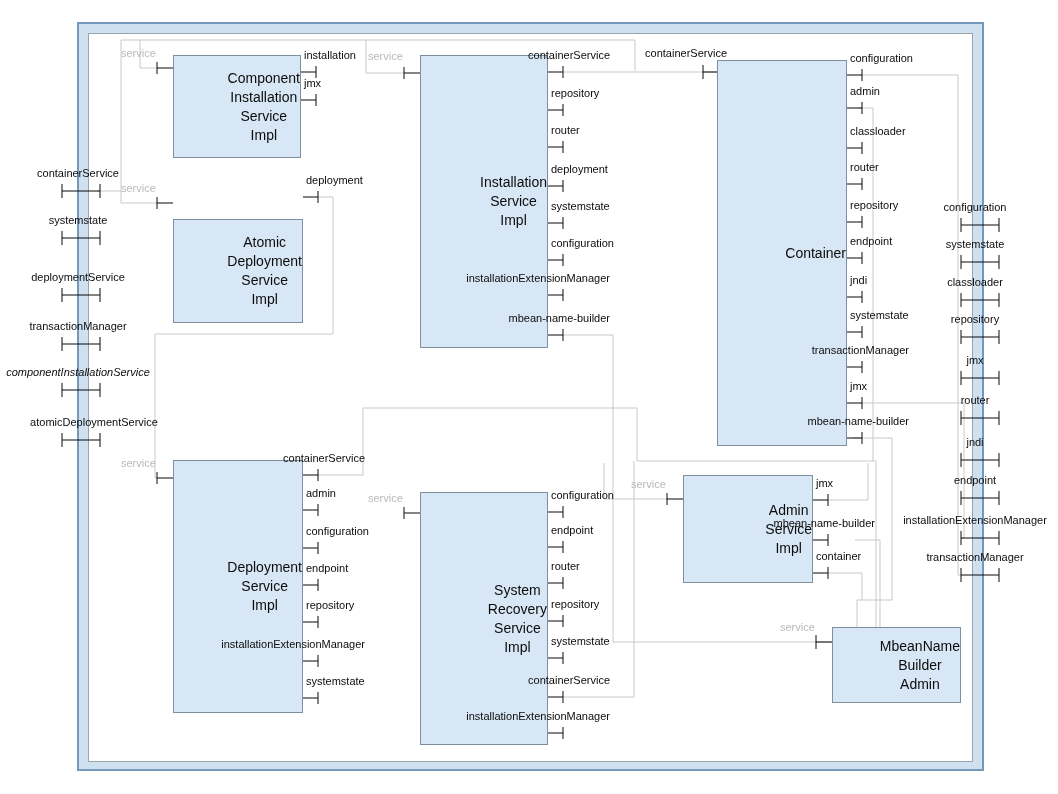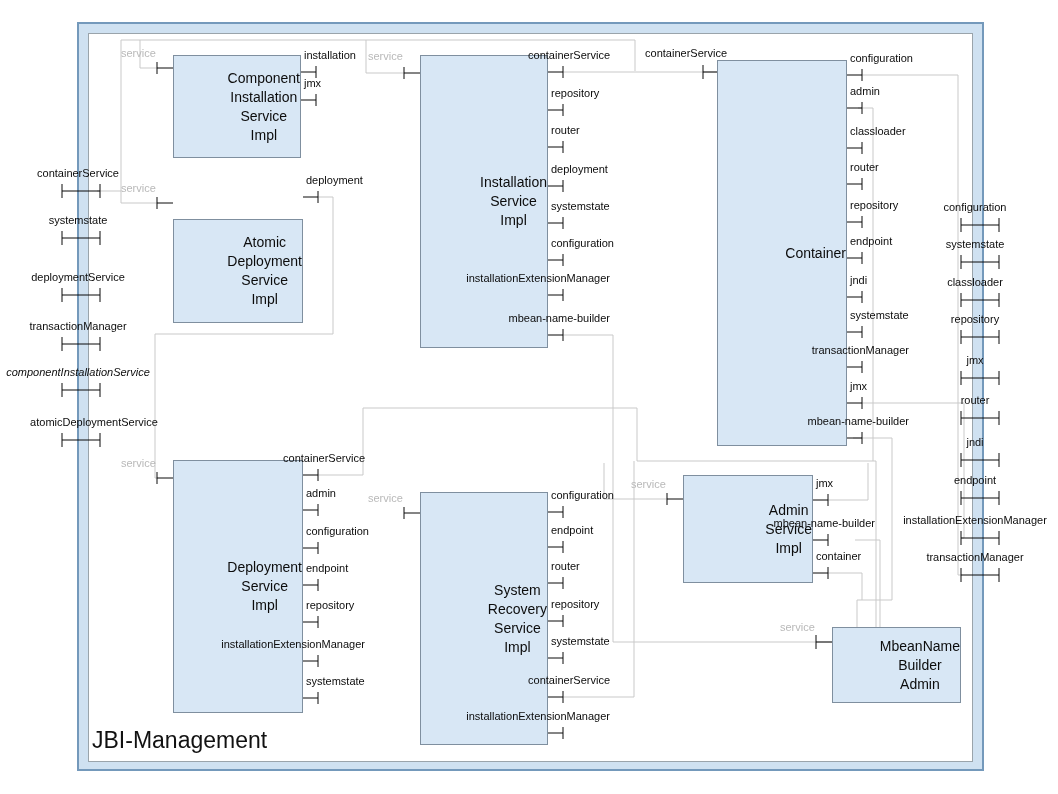--- a/index.html
+++ b/index.html
@@ -183,21 +183,20 @@
       <line x1="961" y1="498" x2="999" y2="498" stroke="#0a0a0a" stroke-width="1"></line>
       <line x1="961" y1="491" x2="961" y2="505" stroke="#0a0a0a" stroke-width="1"></line>
       <line x1="999" y1="491" x2="999" y2="505" stroke="#0a0a0a" stroke-width="1"></line>
       <line x1="961" y1="538" x2="999" y2="538" stroke="#0a0a0a" stroke-width="1"></line>
       <line x1="961" y1="531" x2="961" y2="545" stroke="#0a0a0a" stroke-width="1"></line>
       <line x1="999" y1="531" x2="999" y2="545" stroke="#0a0a0a" stroke-width="1"></line>
       <line x1="961" y1="575" x2="999" y2="575" stroke="#0a0a0a" stroke-width="1"></line>
       <line x1="961" y1="568" x2="961" y2="582" stroke="#0a0a0a" stroke-width="1"></line>
       <line x1="999" y1="568" x2="999" y2="582" stroke="#0a0a0a" stroke-width="1"></line>
     </svg>
-  <div id="diagram-title" style="left: 92px; top: 727px;">JBI-Management</div>
 <div class="comp" style="left: 173px; top: 55px; width: 128px; height: 103px; background: rgb(216, 231, 245); border: 1px solid rgb(127, 143, 159);"><div>Component
 Installation
 Service
 Impl</div></div>
     <div class="lbl gray" style="left: 121px; top: 47px;">service</div>
     <div class="lbl" style="left: 304px; top: 49px;">installation</div>
     <div class="lbl" style="left: 304px; top: 77px;">jmx</div>
     <div class="comp" style="left: 173px; top: 187px; width: 130px; height: 104px; background: rgb(216, 231, 245); border: 1px solid rgb(127, 143, 159); margin-top: 32px;"><div>Atomic
 Deployment
 Service

